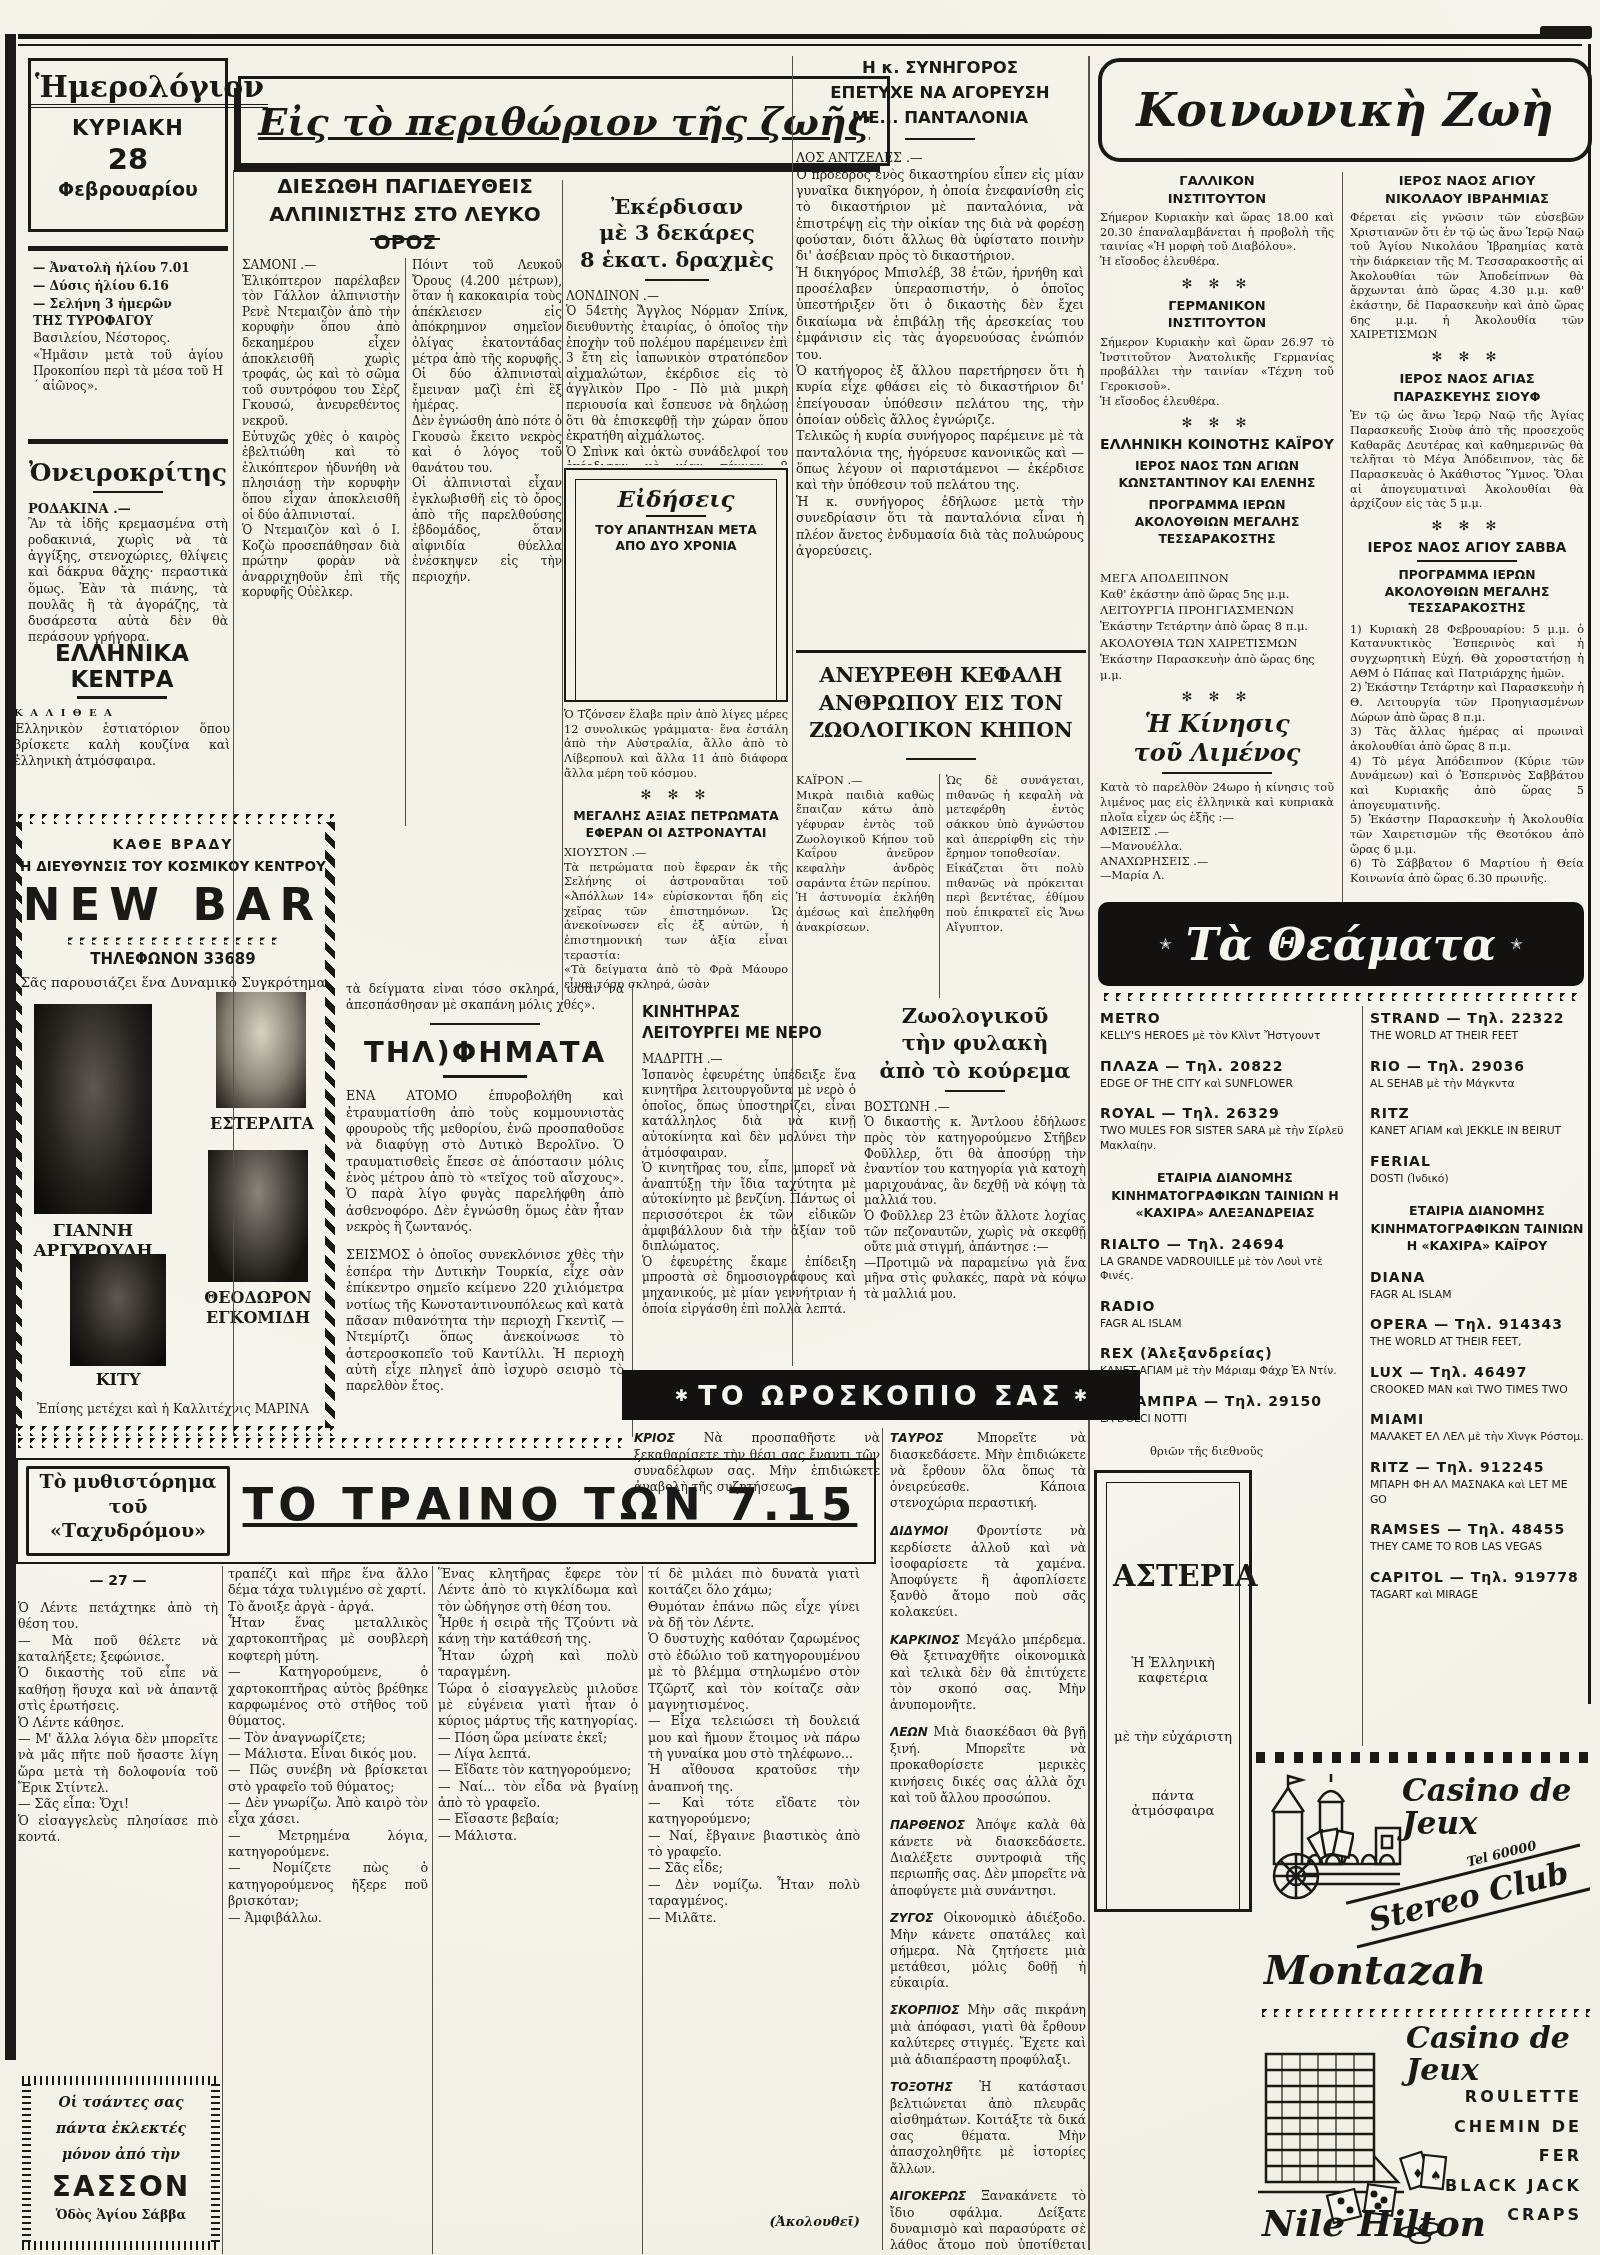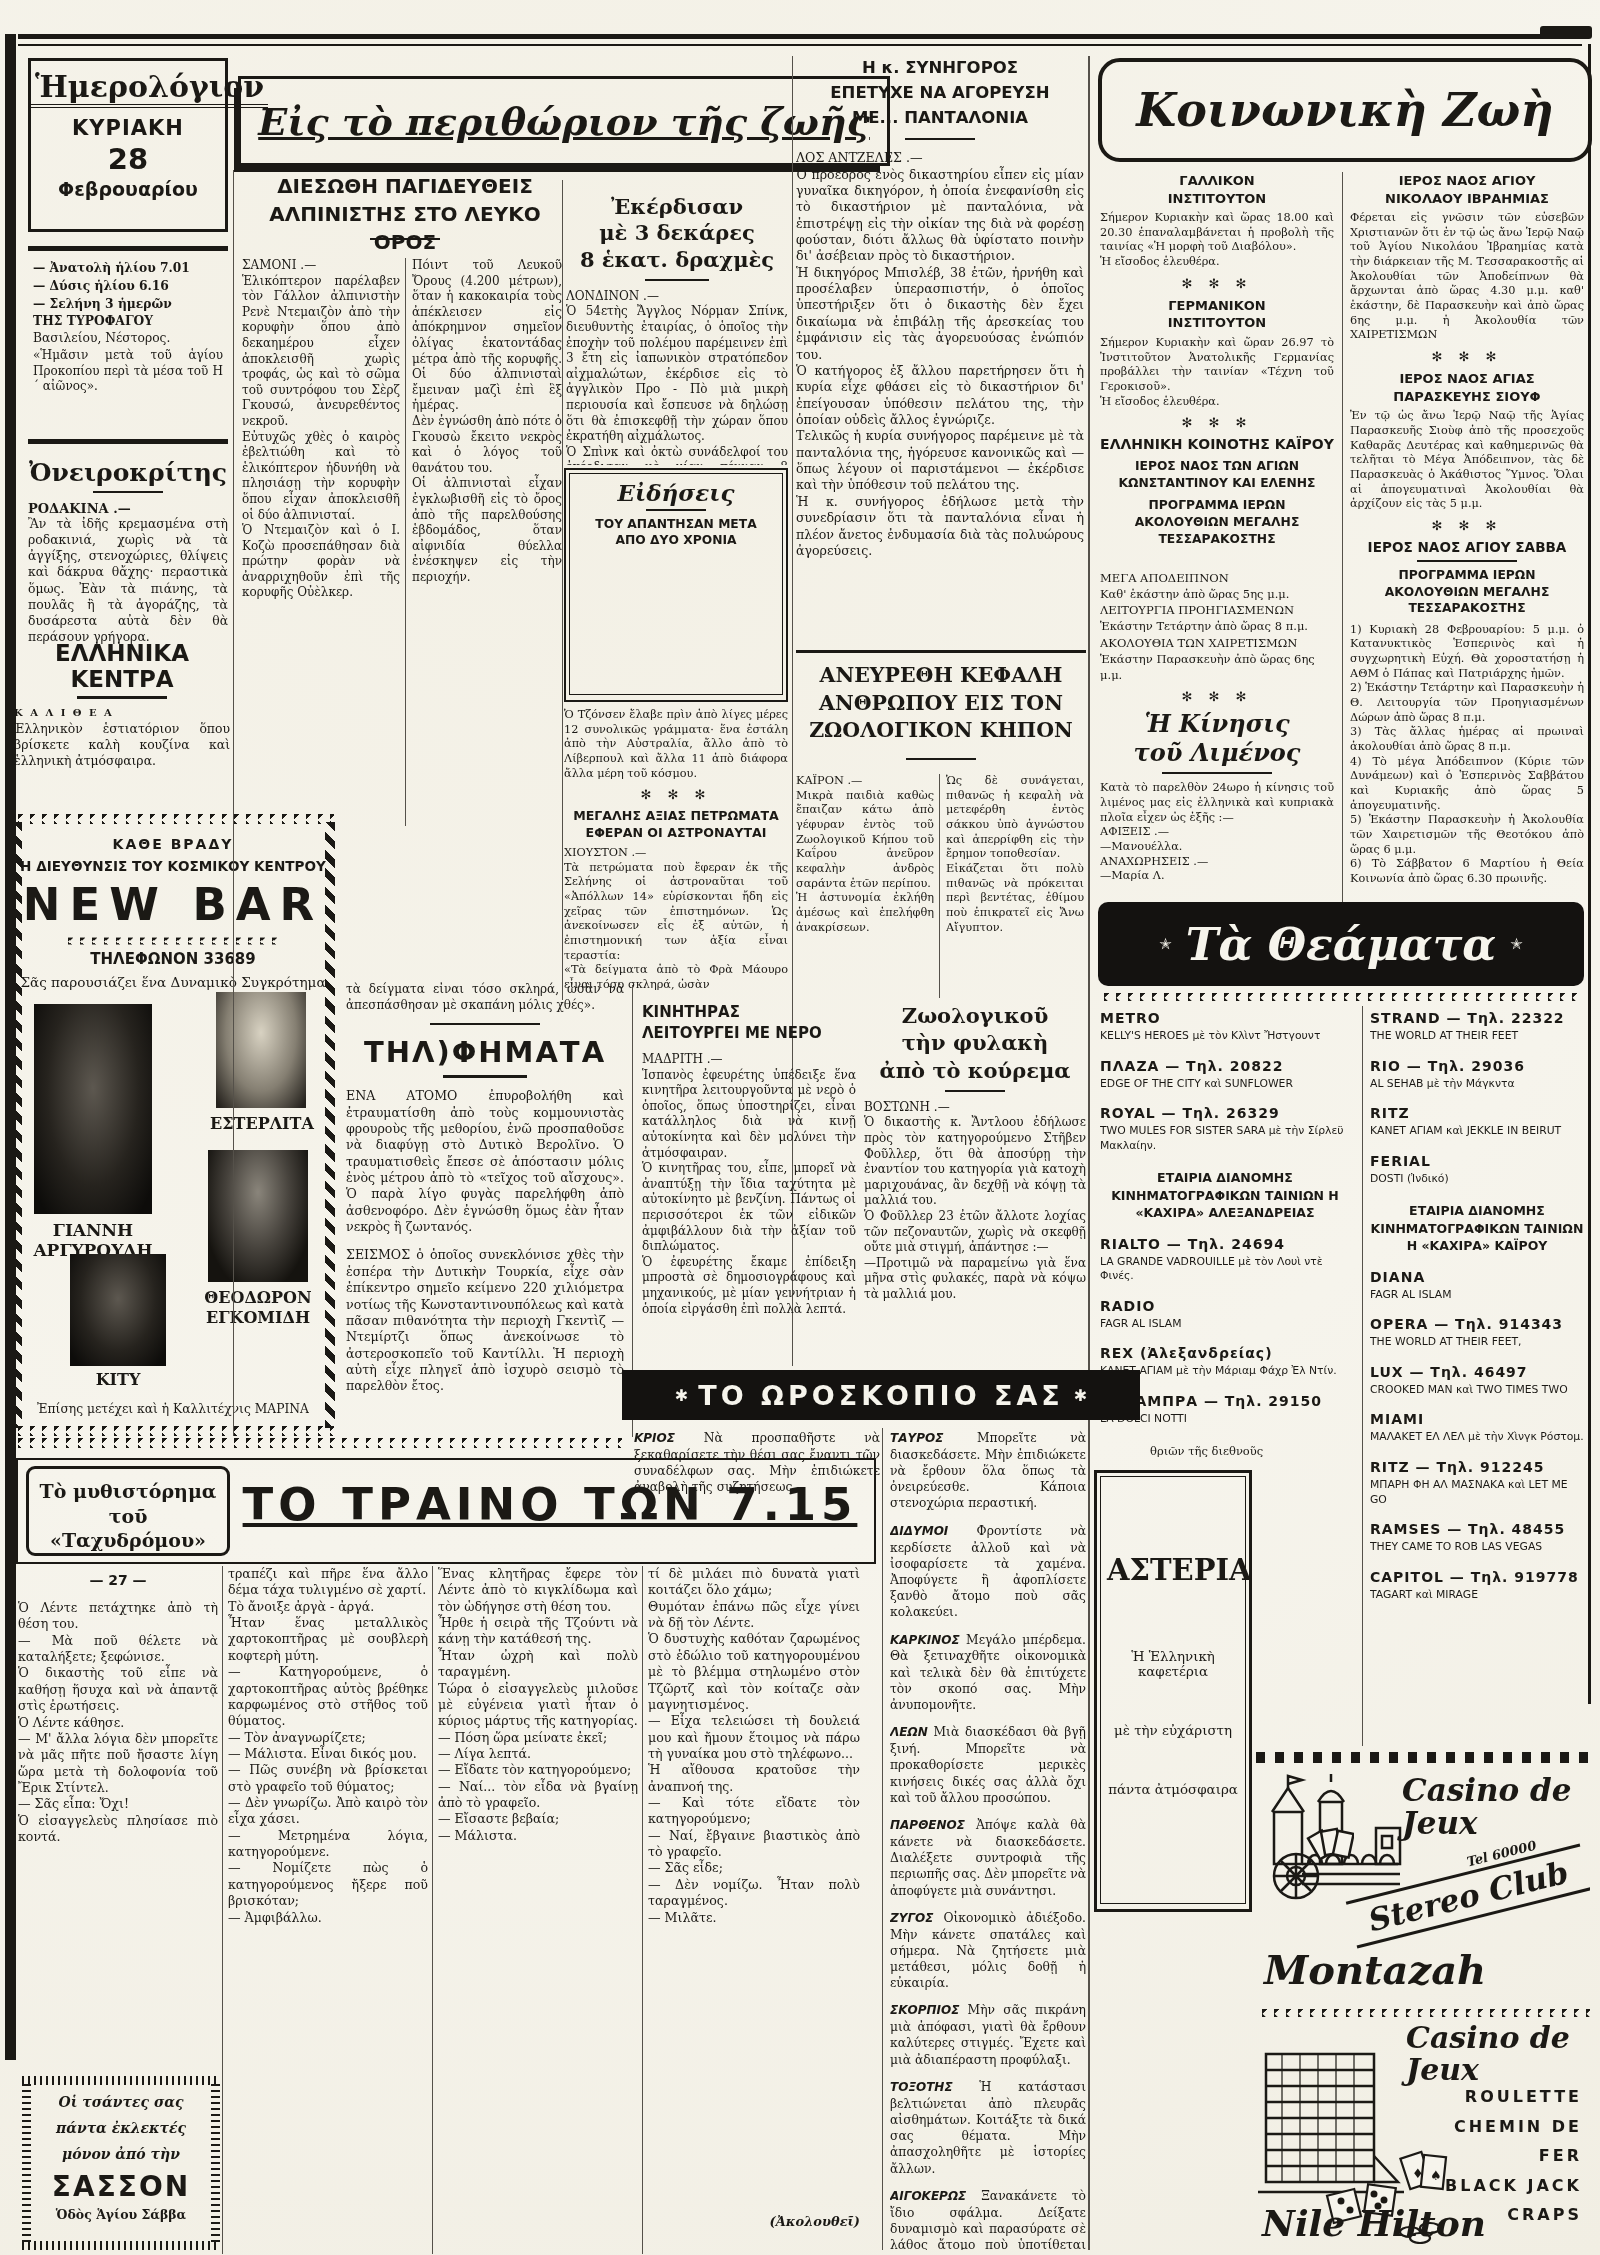--- a/index.html
+++ b/index.html
@@ -28,21 +28,21 @@
   .zig{height:10px;background:
         linear-gradient(135deg,#1b1915 25%,transparent 25%) -6px 0/12px 12px repeat-x,
         linear-gradient(45deg,#1b1915 25%,transparent 25%) -6px 0/12px 12px repeat-x;}
   .zigv{width:10px;background:repeating-linear-gradient(45deg,#1b1915 0 6px,transparent 6px 13px);}
   .hatchh{height:9px;background:repeating-linear-gradient(90deg,#1b1915 0 2px,transparent 2px 6px);}
   .hatchv{width:9px;background:repeating-linear-gradient(0deg,#1b1915 0 2px,transparent 2px 6px);}
   .checker{height:11px;background:repeating-linear-gradient(90deg,#1b1915 0 9px,transparent 9px 19px);}
   
   .box3{border:3px solid #1b1915;}
   .box2{border:2px solid #1b1915;}
-  .innerbox{border:1px solid #1b1915;margin:3px;height:calc(100% - 8px);box-sizing:border-box;}
+  .innerbox{border:1px solid #1b1915;margin:9px;height:calc(100% - 8px);box-sizing:border-box;}
   
   .photo{background:radial-gradient(ellipse at 50% 32%,#8a857b 0%,#46423c 45%,#15130f 80%);}
   .photo.light{background:radial-gradient(ellipse at 50% 35%,#d8d2c2 0%,#857f72 55%,#26231e 95%);}
   .photo.dark{background:radial-gradient(ellipse at 50% 40%,#5d5850 0%,#26231e 55%,#0d0c0a 90%);}
   
   .thn{font-family:"DejaVu Sans",sans-serif;font-weight:bold;font-size:14px;letter-spacing:1px;margin-top:14px;}
   .thf{font-family:"DejaVu Sans",sans-serif;font-size:10.8px;line-height:1.35;margin-top:3px;}
   .thd{font-family:"DejaVu Sans",sans-serif;font-weight:bold;font-size:12.5px;line-height:1.4;text-align:center;margin-top:16px;}
   
   .horo{font-size:12.3px;line-height:1.32;text-align:justify;margin:0 0 11px 0;}
@@ -397,21 +397,21 @@
     <p class="horo"><b>ΠΑΡΘΕΝΟΣ</b> <span>Ἀπόψε καλὰ θὰ κάνετε νὰ διασκεδάσετε. Διαλέξετε συντροφιὰ τῆς περιωπῆς σας. Δὲν μπορεῖτε νὰ ἀποφύγετε μιὰ συνάντησι.</span></p>
     <p class="horo"><b>ΖΥΓΟΣ</b> <span>Οἰκονομικὸ ἀδιέξοδο. Μὴν κάνετε σπατάλες καὶ σήμερα. Νὰ ζητήσετε μιὰ μετάθεσι, μόλις δοθῇ ἡ εὐκαιρία.</span></p>
     <p class="horo"><b>ΣΚΟΡΠΙΟΣ</b> <span>Μὴν σᾶς πικράνη μιὰ ἀπόφασι, γιατὶ θὰ ἔρθουν καλύτερες στιγμές. Ἔχετε καὶ μιὰ ἀδιαπέραστη προφύλαξι.</span></p>
     <p class="horo"><b>ΤΟΞΟΤΗΣ</b> <span>Ἡ κατάστασι βελτιώνεται ἀπὸ πλευρᾶς αἰσθημάτων. Κοιτάξτε τὰ δικά σας θέματα. Μὴν ἀπασχοληθῆτε μὲ ἱστορίες ἄλλων.</span></p>
     <p class="horo"><b>ΑΙΓΟΚΕΡΩΣ</b> <span>Ξανακάνετε τὸ ἴδιο σφάλμα. Δείξατε δυναμισμὸ καὶ παρασύρατε σὲ λάθος ἄτομο ποὺ ὑποτίθεται ἀγαπᾶτε.</span></p>
 
   </div>
 
   <div class="abs zig" style="left:12px;top:1438px;width:610px"></div>
   <div class="abs" style="left:16px;top:1458px;width:856px;height:102px;border:2.5px solid #1b1915"></div>
-  <div class="abs box3" style="left:26px;top:1466px;width:198px;height:84px;border-radius:9px;display:flex;align-items:flex-end;justify-content:center">
+  <div class="abs box3" style="left:26px;top:1466px;width:198px;height:84px;border-radius:2px;display:flex;align-items:flex-start;justify-content:center">
     <span class="h-serif ctr pre" style="font-size:19px;line-height:1.3">Τὸ μυθιστόρημα
 τοῦ «Ταχυδρόμου»</span>
   </div>
   <div class="abs h-sans ctr underl" style="left:240px;top:1478px;width:620px;font-size:45px;letter-spacing:5px">ΤΟ ΤΡΑΙΝΟ ΤΩΝ 7.15</div>
 
   <div class="abs h-sans ctr" style="left:18px;top:1572px;width:200px;font-size:14px">— 27 —</div>
   <div class="abs j" style="left:18px;top:1600px;width:200px;height:462px;font-size:12.6px">Ὁ Λέντε πετάχτηκε ἀπὸ τὴ θέση του.
 — Μὰ ποῦ θέλετε νὰ καταλήξετε; ξεφώνισε.
 Ὁ δικαστὴς τοῦ εἶπε νὰ καθήσῃ ἥσυχα καὶ νὰ ἀπαντᾷ στὶς ἐρωτήσεις.
 Ὁ Λέντε κάθησε.

